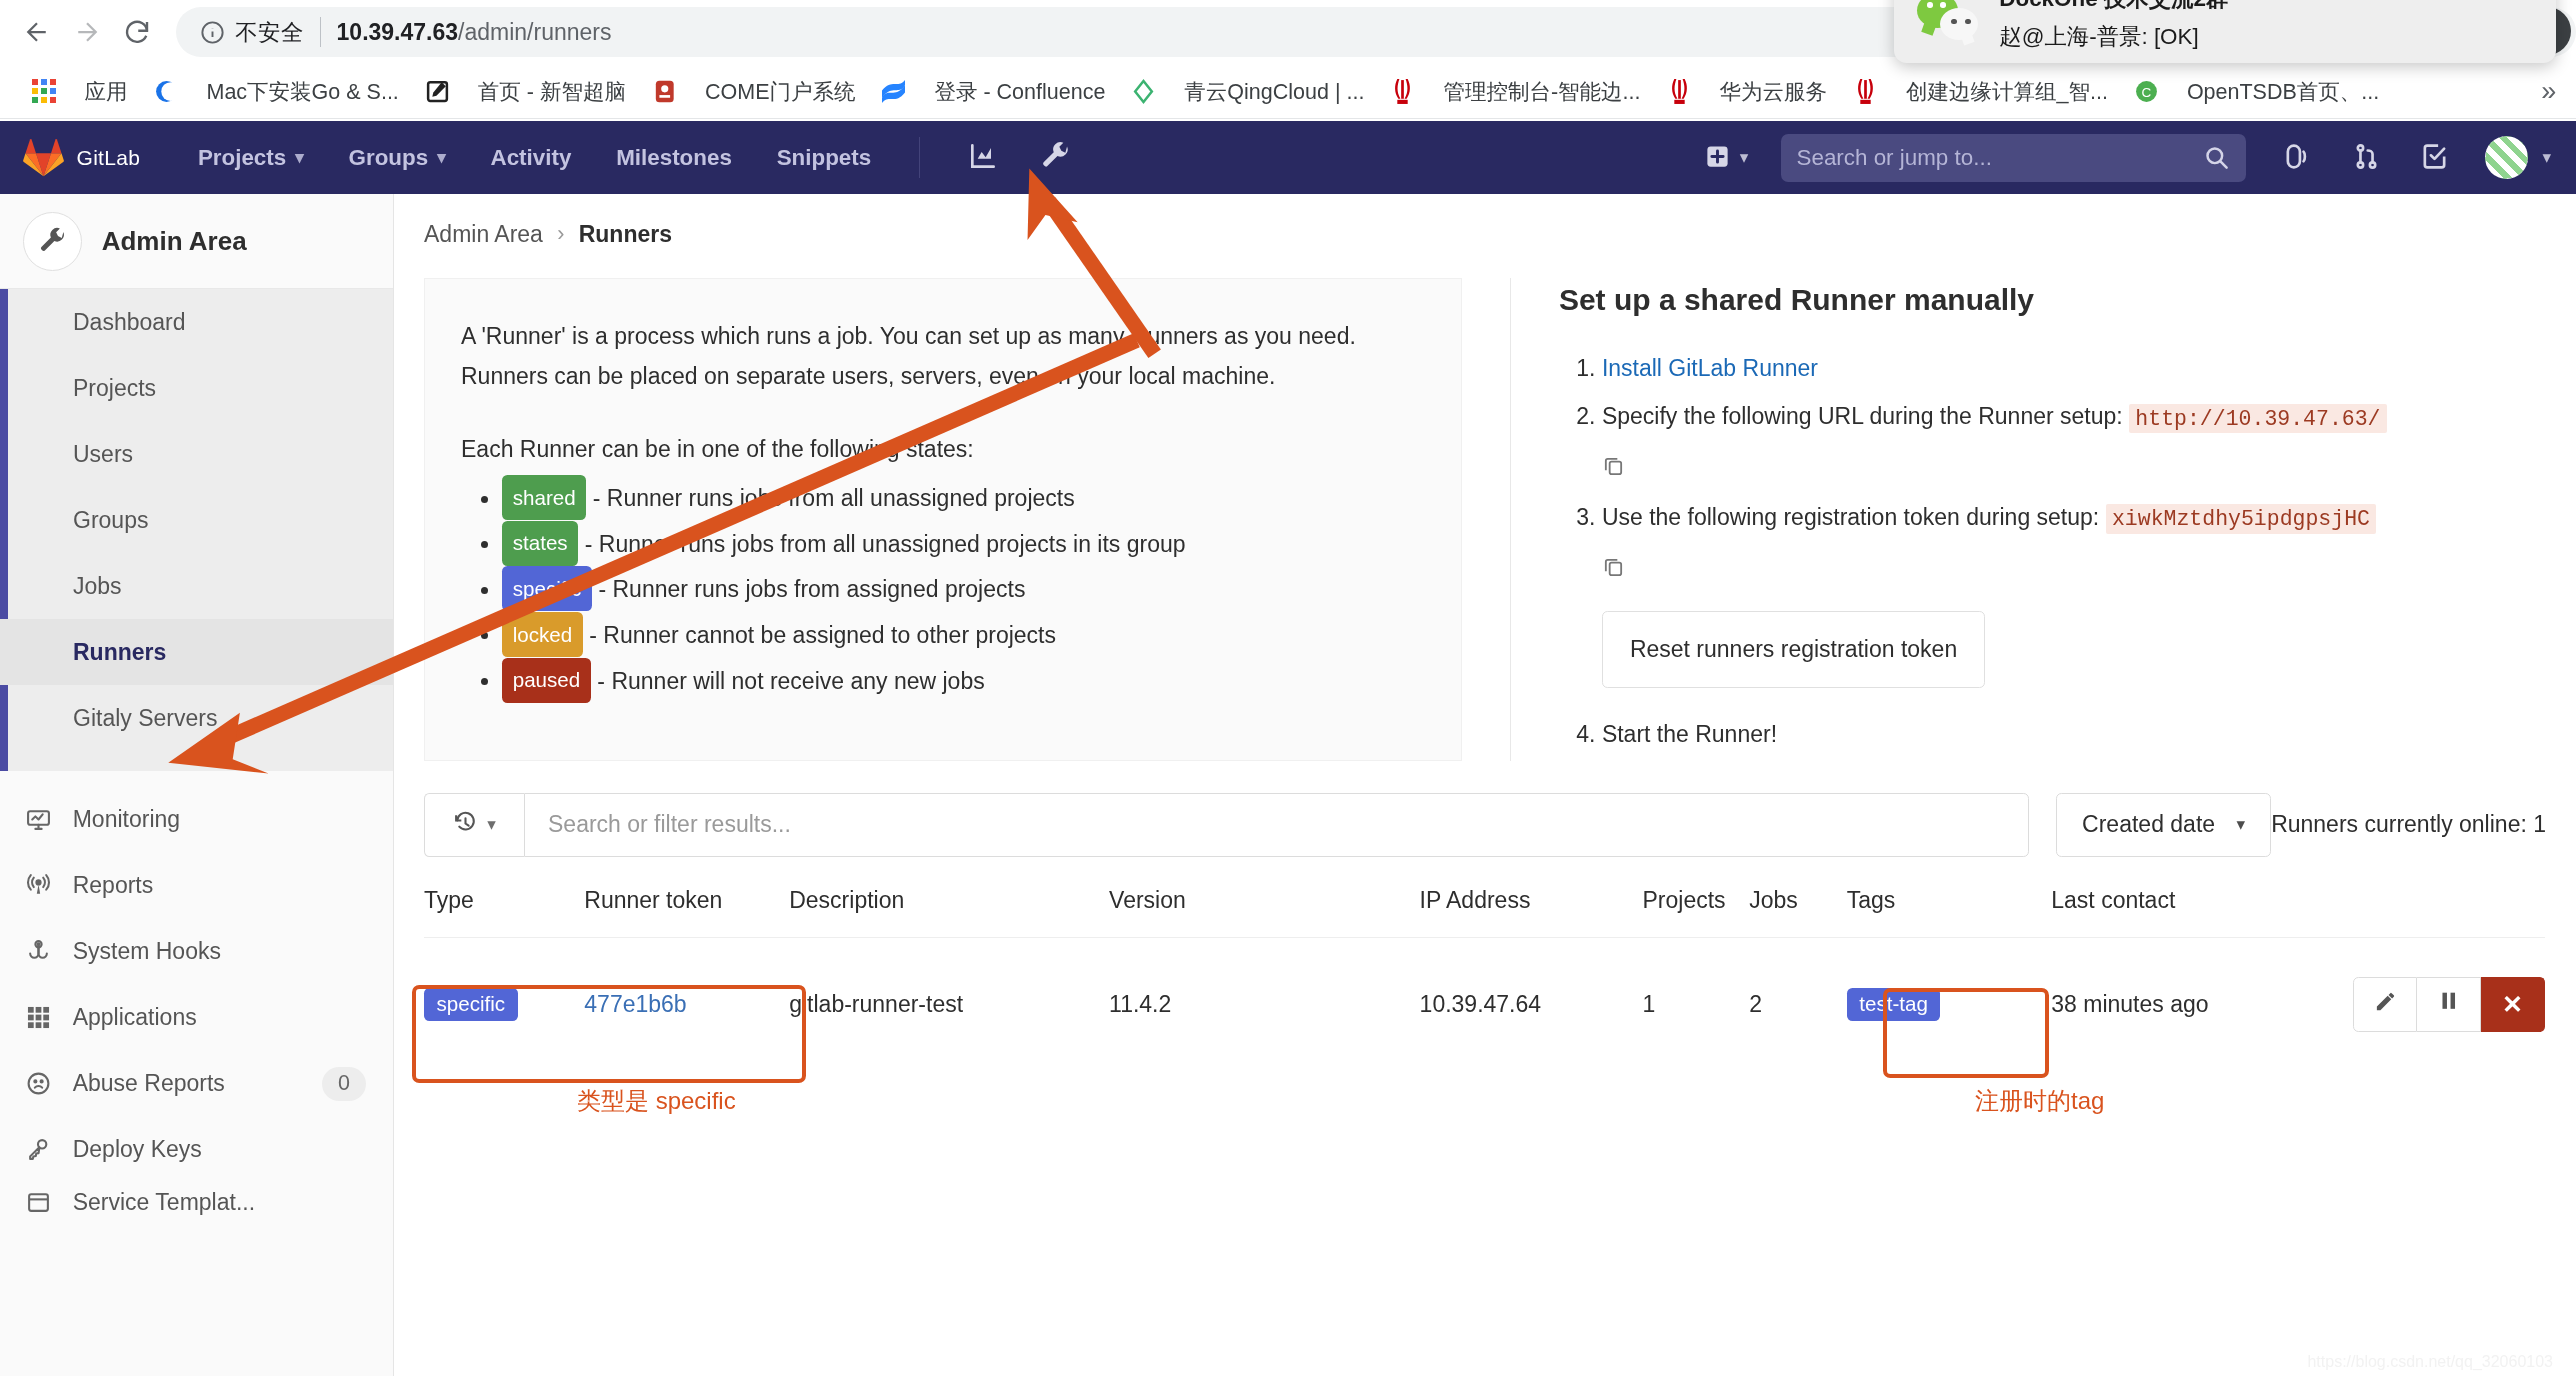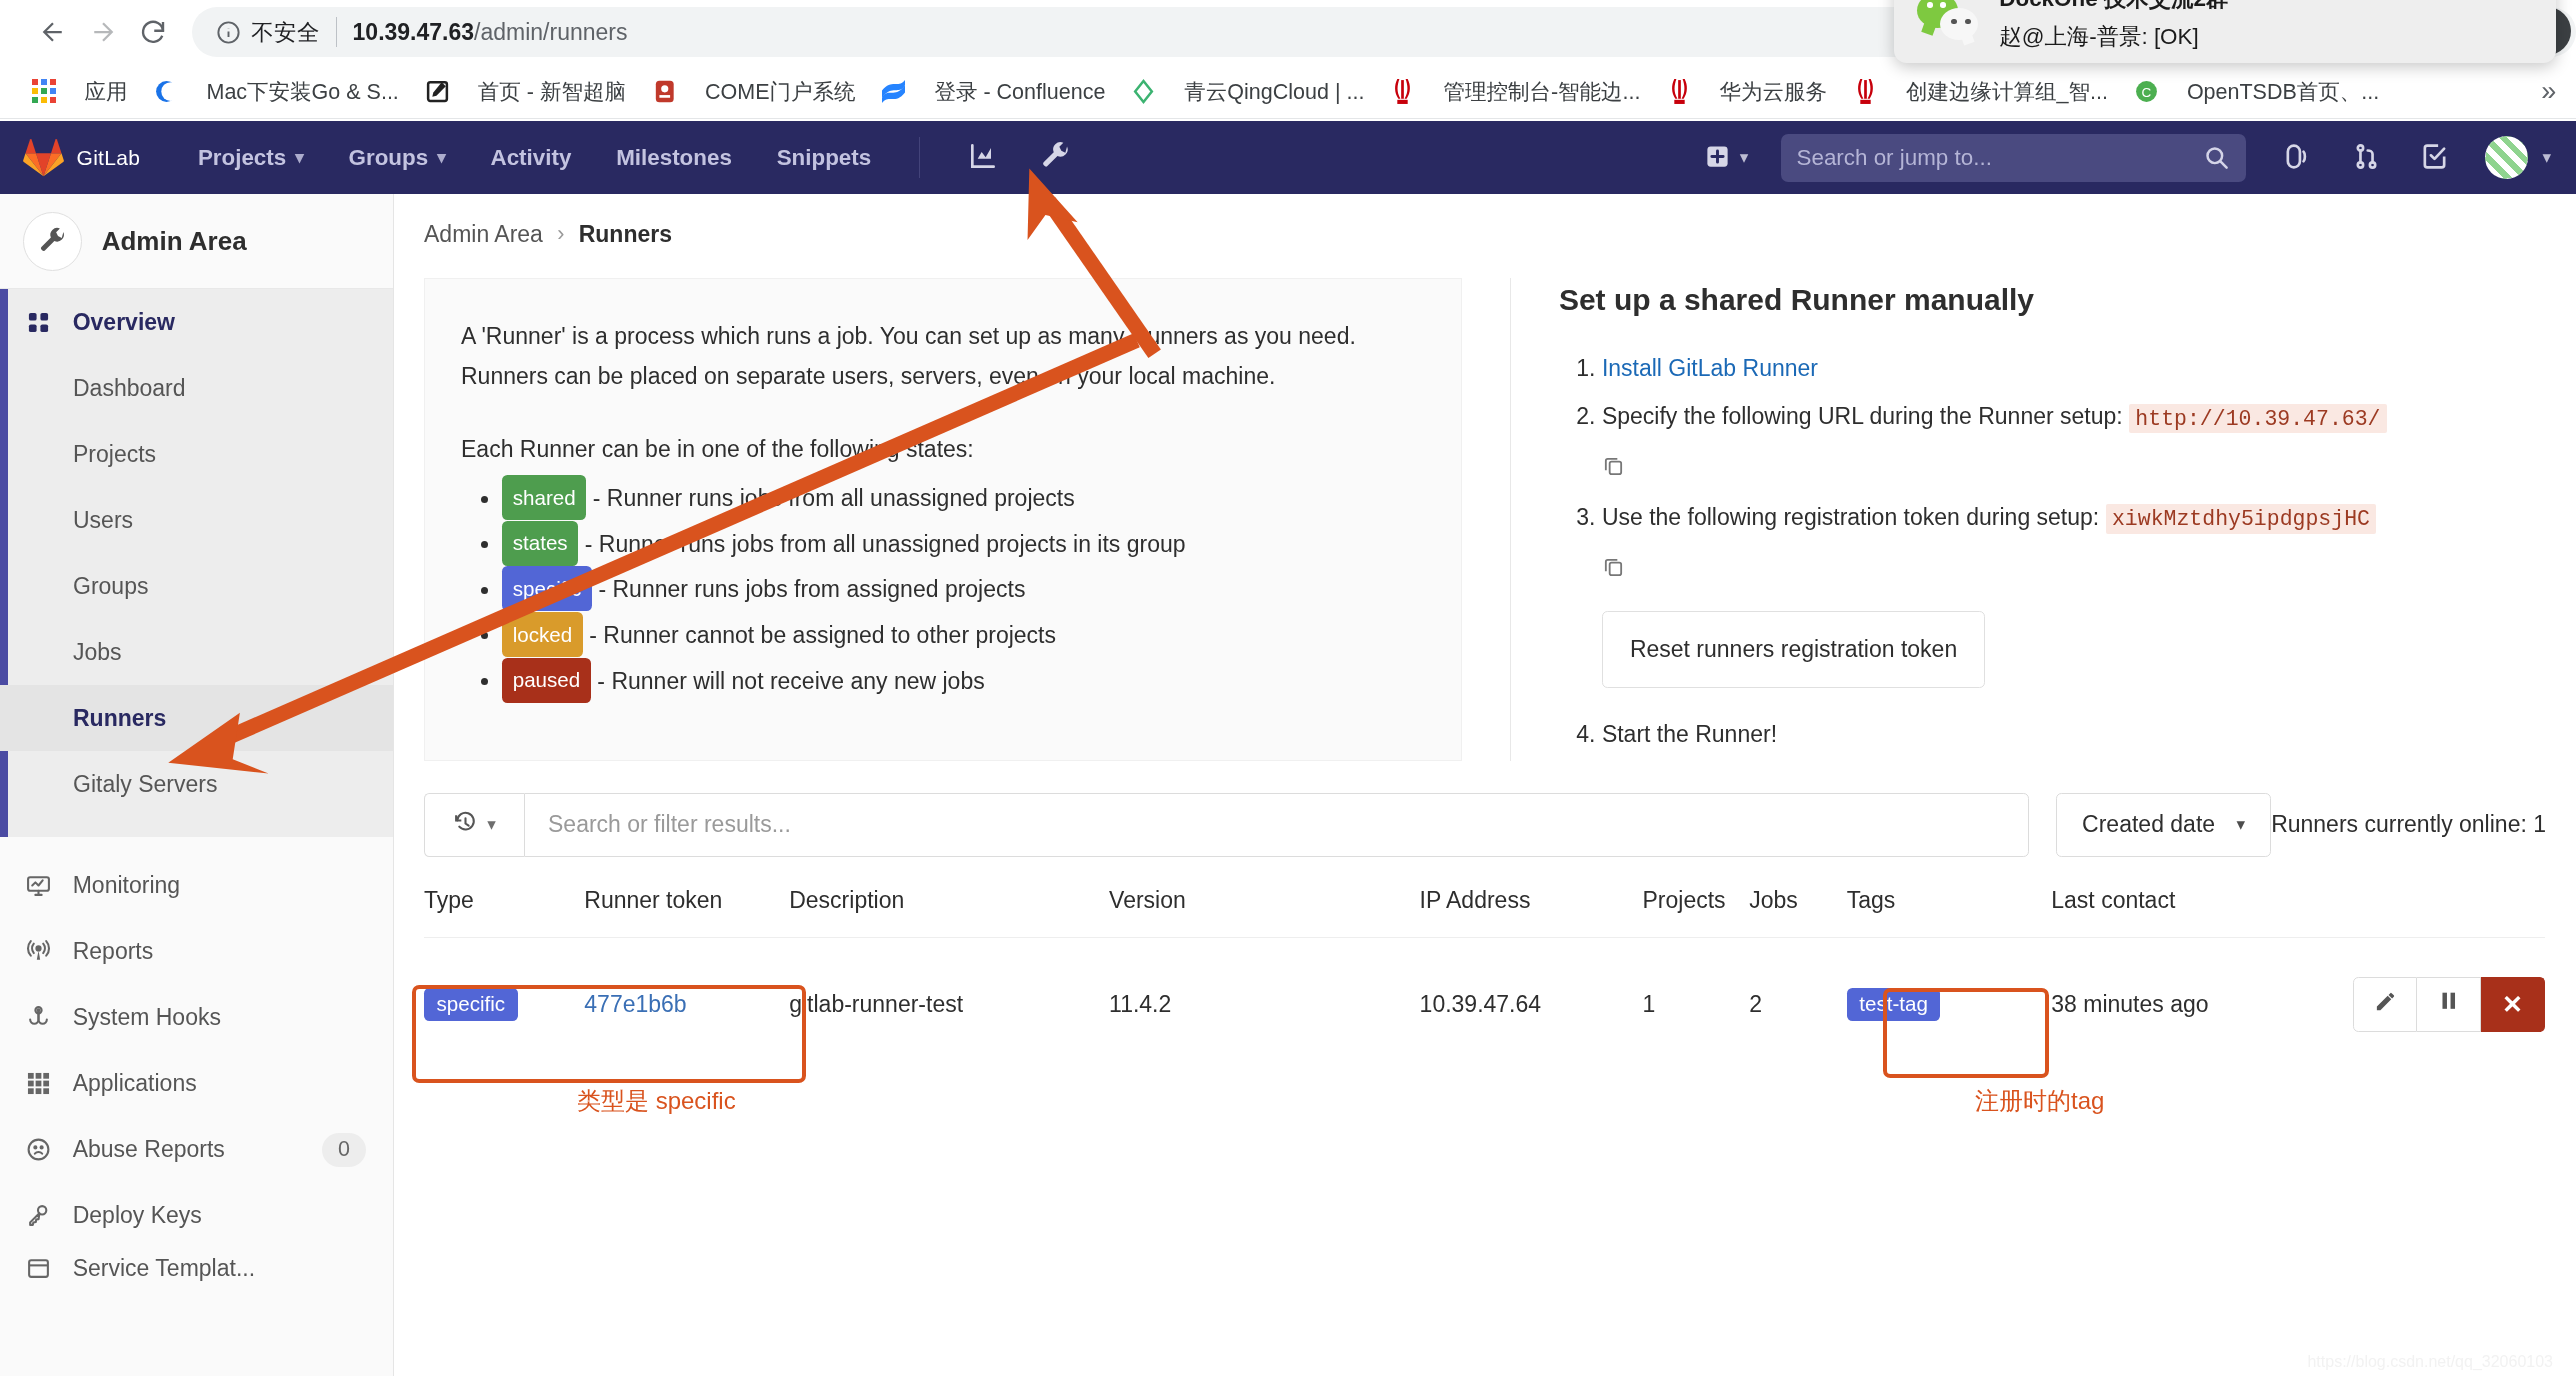--- a/index.html
+++ b/index.html
@@ -10,21 +10,21 @@
   }
   body { position: relative; }
 
   
   .browser-chrome {
     position: absolute; left: 0; top: 0; width: 2576px; height: 121px;
     background: #ffffff;
   }
   .url-row {
     position: absolute; left: 0; top: 0; width: 2576px; height: 64px;
-    display: flex; align-items: center; padding-left: 28px;
+    display: flex; align-items: center; padding-left: 12px;
   }
   .nav-btn {
     width: 50px; height: 50px; display: flex; align-items: center; justify-content: center;
     color: #5f6368; flex: none;
   }
   .nav-btn svg { display:block; }
   .omnibox {
     margin-left: 14.3px; flex: 1; height: 50px; border-radius: 25px;
     background: #f1f3f4; display: flex; align-items: center; padding: 0 23px;
     position: relative;
@@ -550,31 +550,20 @@
       <svg width="30" height="30" viewBox="0 0 24 24" fill="#555">
           <path d="M20.3 4.8a5.5 5.5 0 0 1-7.2 7.2l-7 7a2 2 0 1 1-2.8-2.8l7-7A5.5 5.5 0 0 1 17.5 2l-3 3 1.5 3 3 1.5z"></path>
         </svg>
     </div>
     <div class="sb-title">Admin Area</div>
   </div>
 
   <div class="sb-group" style="position:relative">
     <div class="sb-bar" style="top:0;bottom:0;"></div>
 
-    <div class="sb-row active-parent">
-      <span class="ic">
-        <svg width="23" height="23" viewBox="0 0 24 24" fill="#292961">
-            <rect x="2" y="2" width="8" height="8" rx="2"></rect>
-            <rect x="14" y="2" width="8" height="8" rx="2"></rect>
-            <rect x="2" y="14" width="8" height="8" rx="2"></rect>
-            <rect x="14" y="14" width="8" height="8" rx="2"></rect>
-          </svg>
-      </span>
-      <span>Overview</span>
-    </div>
 
     <div class="sb-row sub">
       <span>Dashboard</span>
     </div>
     <div class="sb-row sub">
       <span>Projects</span>
     </div>
     <div class="sb-row sub">
       <span>Users</span>
     </div>

